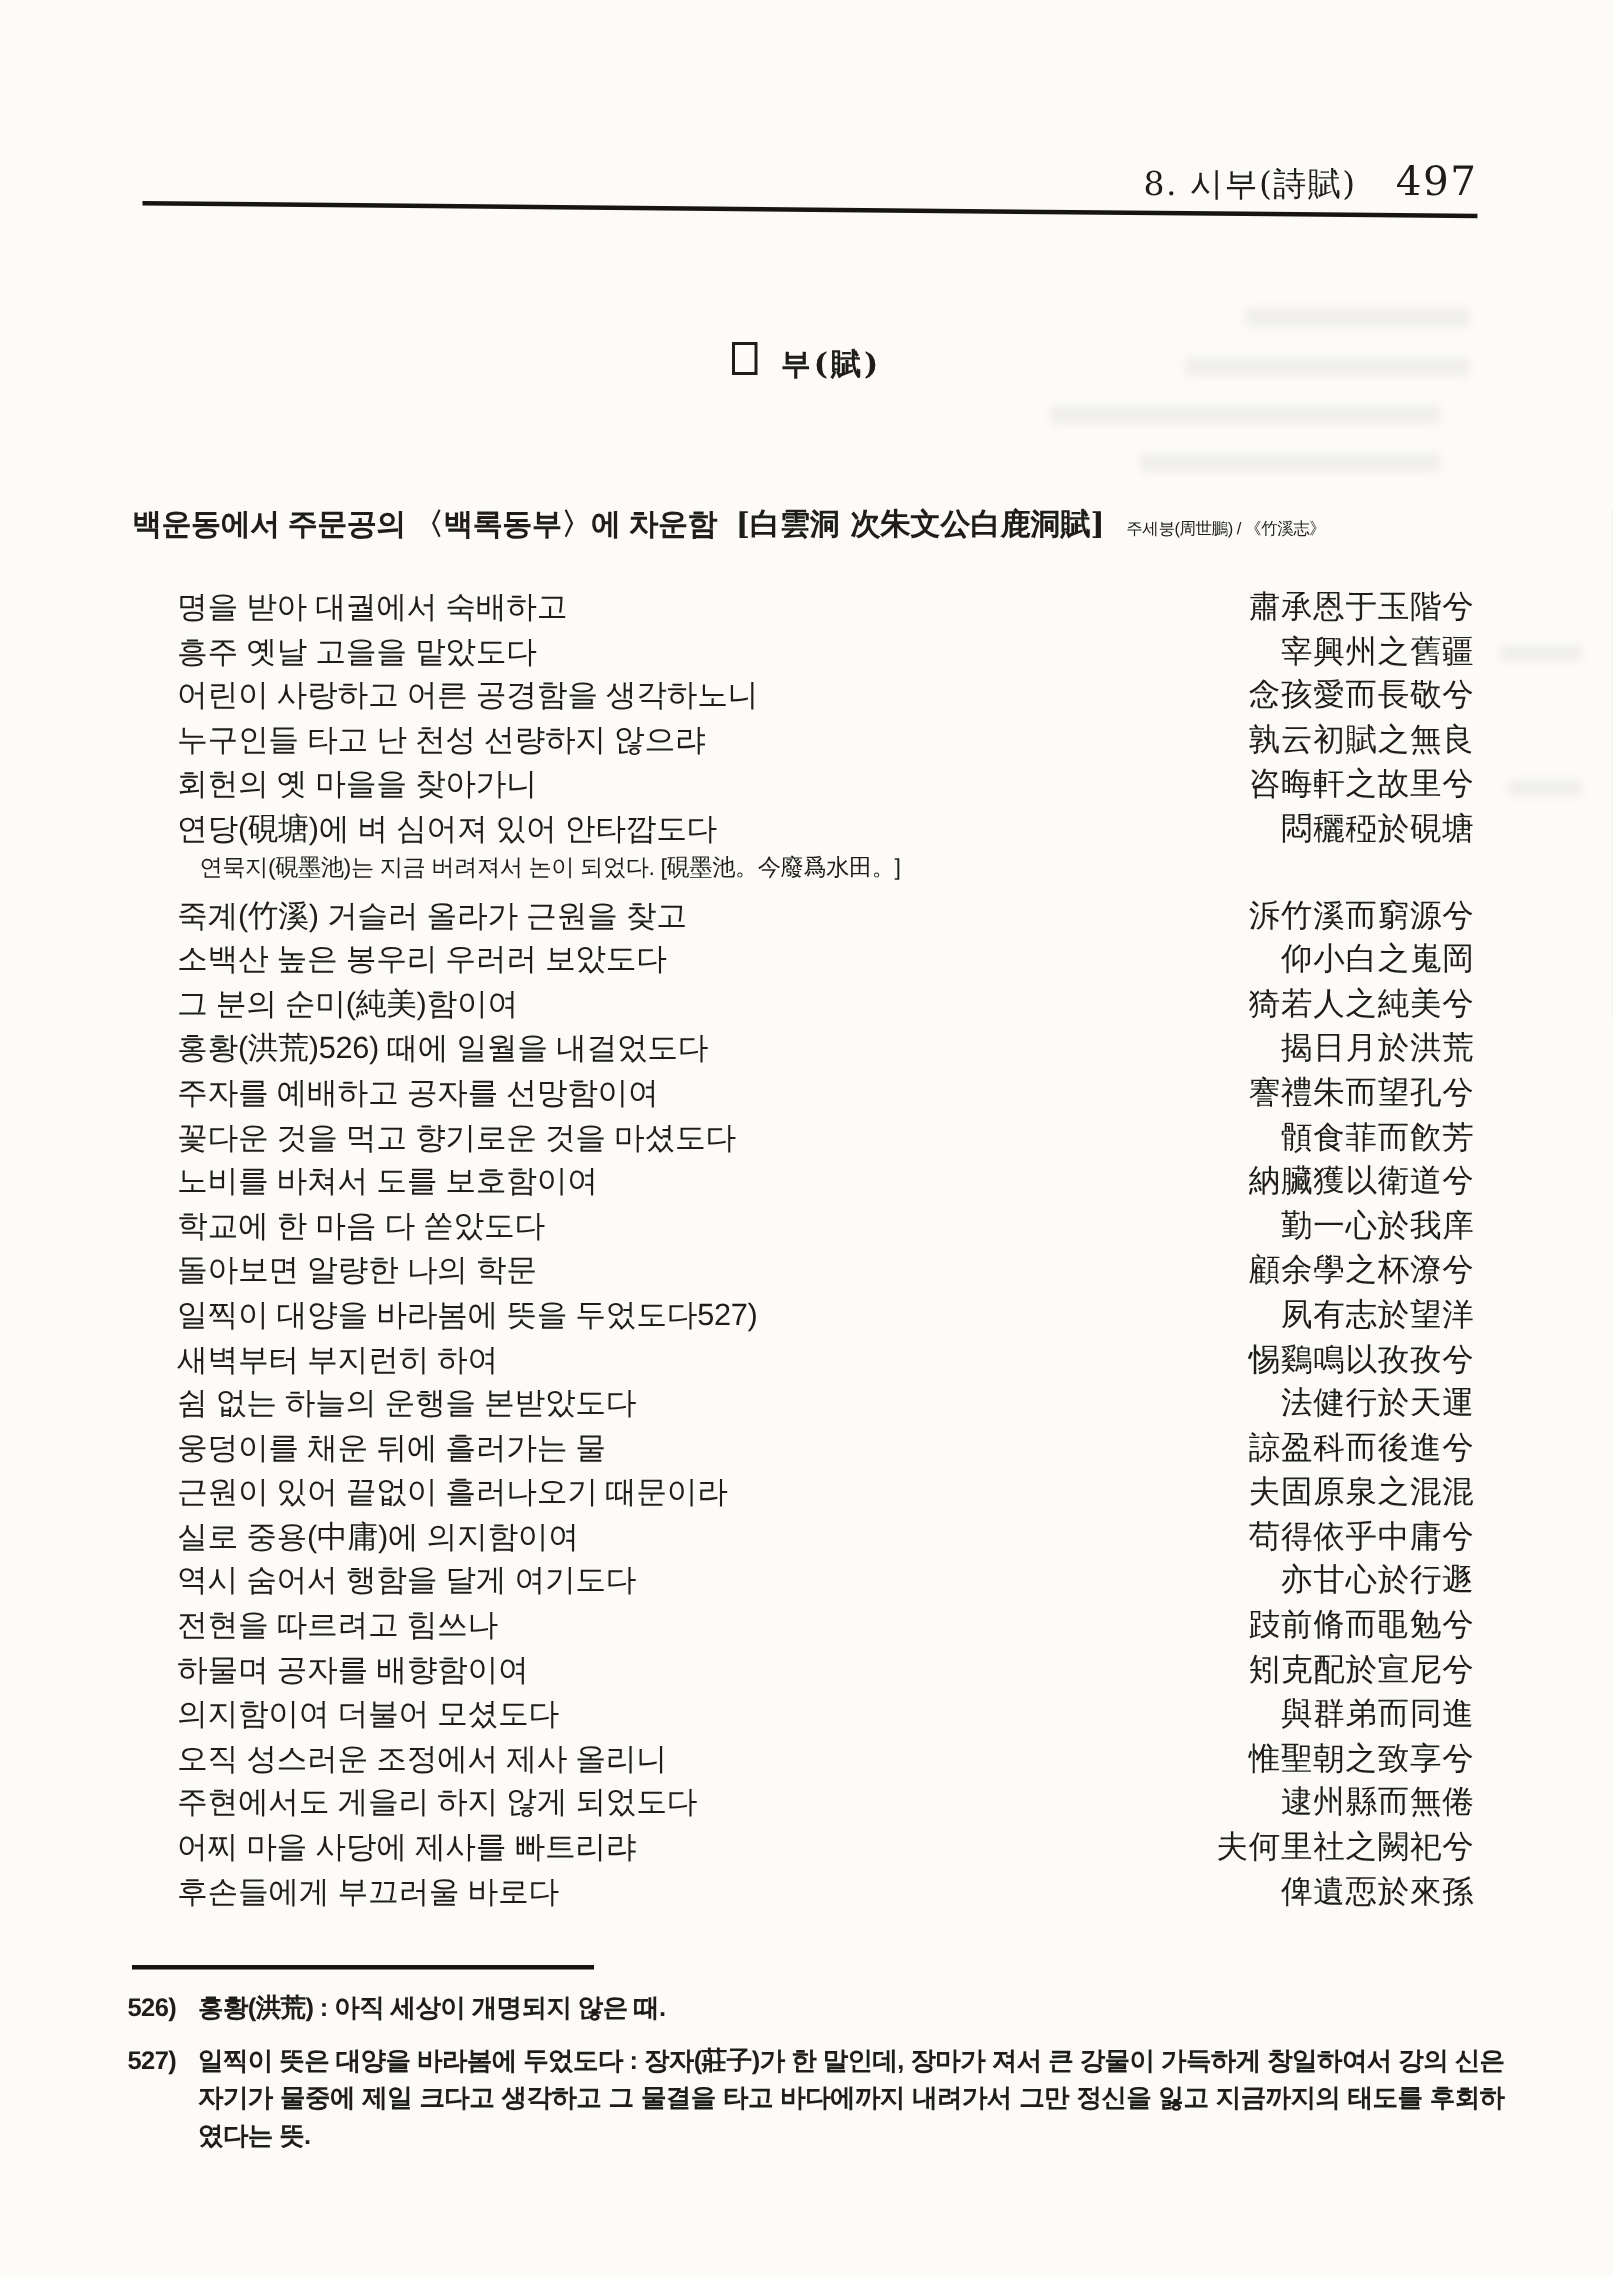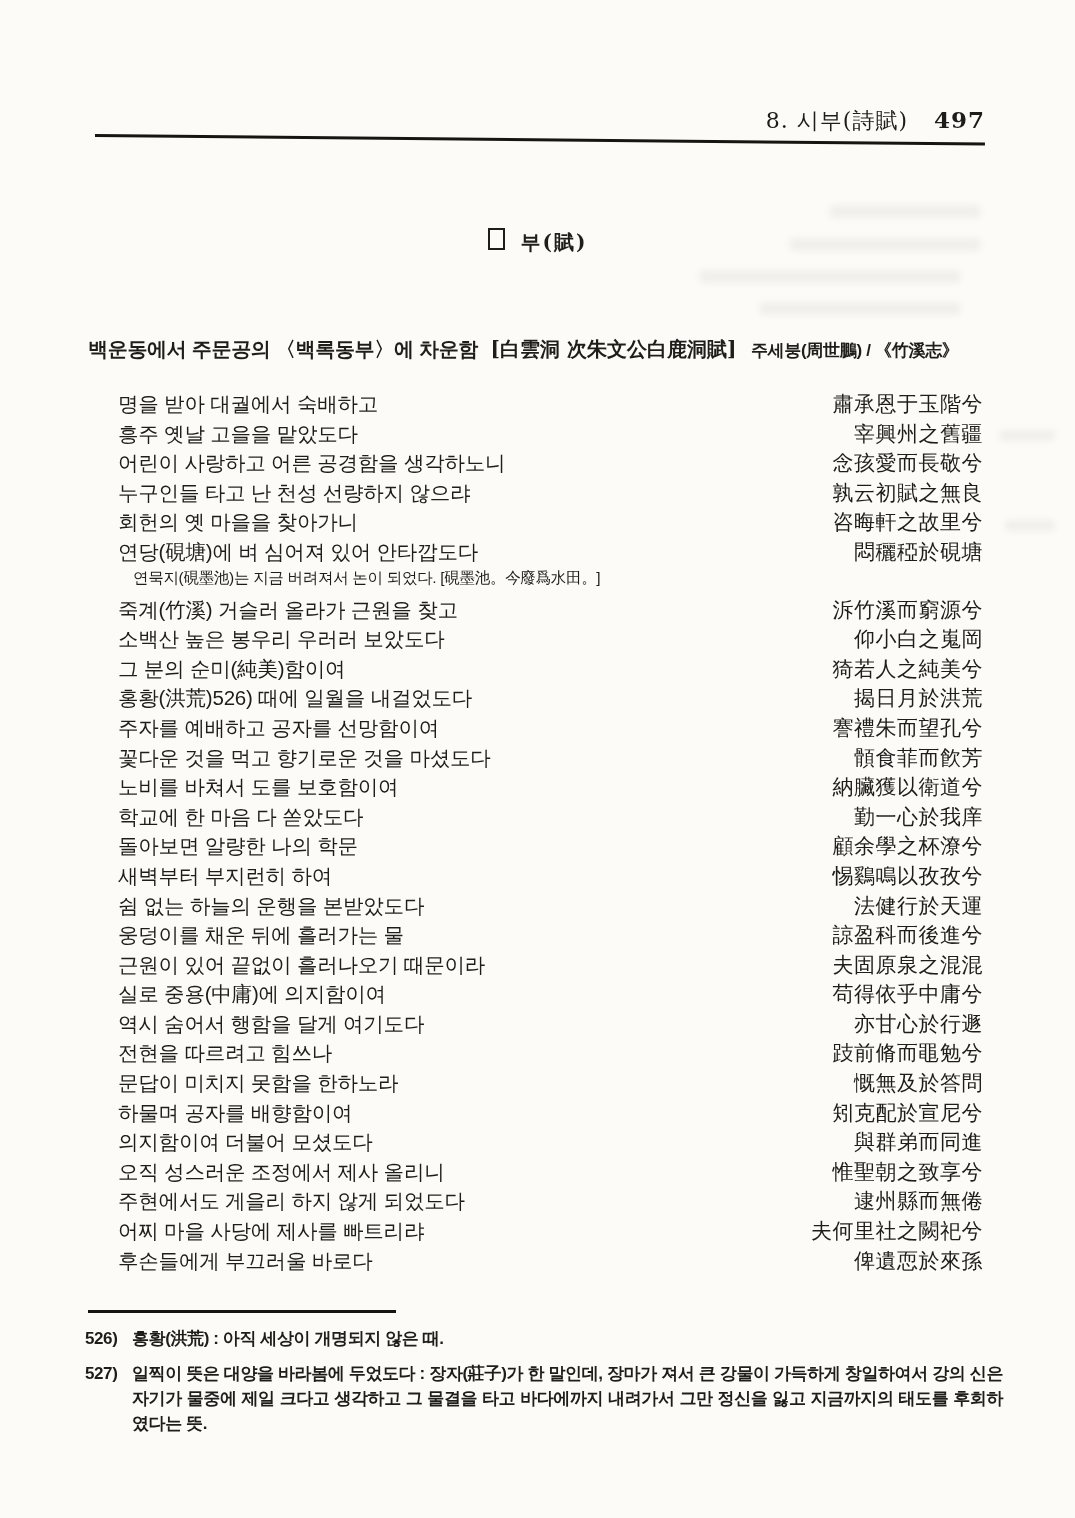--- a/index.html
+++ b/index.html
@@ -18,21 +18,21 @@
   .running-head {
     position: absolute;
     top: 106px; left: 95px; right: 90px;
     display: flex;
     justify-content: flex-end;
     align-items: baseline;
     gap: 26px;
     font-family: "DejaVu Serif", "Liberation Serif", serif;
   }
   .running-head .sec { font-size: 22px; letter-spacing: 1px; }
-  .running-head .pagenum { font-size: 23px; font-weight: bold; letter-spacing: 1px; }
+  .running-head .pagenum { font-size: 27px; font-weight: normal; letter-spacing: 1px; }
   .head-rule {
     position: absolute;
     top: 134px; left: 95px;
     width: 890px; height: 3px;
     background: #161513;
     transform: rotate(0.55deg);
     transform-origin: left center;
   }
 
   
@@ -64,22 +64,22 @@
     font-weight: bold;
     letter-spacing: -0.3px;
   }
   .poem-heading .zh-part {
     font-family: "DejaVu Serif", "Liberation Serif", serif;
     font-size: 20px;
     font-weight: bold;
     margin-left: 8px;
   }
   .poem-heading .author-part {
-    font-size: 17px;
-    font-weight: bold;
+    font-size: 11px;
+    font-weight: normal;
     margin-left: 10px;
     letter-spacing: -0.3px;
   }
 
   
   .poem-body {
     position: absolute;
     top: 390px; left: 118px; right: 92px;
   }
   .poem-row {
@@ -232,20 +232,24 @@
       </div>
       <div class="poem-row">
         <span class="ko-line">학교에 한 마음 다 쏟았도다</span>
         <span class="zh-line">勤一心於我庠</span>
       </div>
       <div class="poem-row">
         <span class="ko-line">돌아보면 알량한 나의 학문</span>
         <span class="zh-line">顧余學之杯潦兮</span>
       </div>
       <div class="poem-row">
+        <span class="ko-line">일찍이 대양을 바라봄에 뜻을 두었도다527)</span>
+        <span class="zh-line">夙有志於望洋</span>
+      </div>
+      <div class="poem-row">
         <span class="ko-line">새벽부터 부지런히 하여</span>
         <span class="zh-line">惕鷄鳴以孜孜兮</span>
       </div>
       <div class="poem-row">
         <span class="ko-line">쉼 없는 하늘의 운행을 본받았도다</span>
         <span class="zh-line">法健行於天運</span>
       </div>
       <div class="poem-row">
         <span class="ko-line">웅덩이를 채운 뒤에 흘러가는 물</span>
         <span class="zh-line">諒盈科而後進兮</span>
@@ -258,24 +262,20 @@
         <span class="ko-line">실로 중용(中庸)에 의지함이여</span>
         <span class="zh-line">苟得依乎中庸兮</span>
       </div>
       <div class="poem-row">
         <span class="ko-line">역시 숨어서 행함을 달게 여기도다</span>
         <span class="zh-line">亦甘心於行遯</span>
       </div>
       <div class="poem-row">
         <span class="ko-line">전현을 따르려고 힘쓰나</span>
         <span class="zh-line">跂前脩而黽勉兮</span>
-      </div>
-      <div class="poem-row">
-        <span class="ko-line">문답이 미치지 못함을 한하노라</span>
-        <span class="zh-line">慨無及於答問</span>
       </div>
       <div class="poem-row">
         <span class="ko-line">하물며 공자를 배향함이여</span>
         <span class="zh-line">矧克配於宣尼兮</span>
       </div>
       <div class="poem-row">
         <span class="ko-line">의지함이여 더불어 모셨도다</span>
         <span class="zh-line">與群弟而同進</span>
       </div>
       <div class="poem-row">

